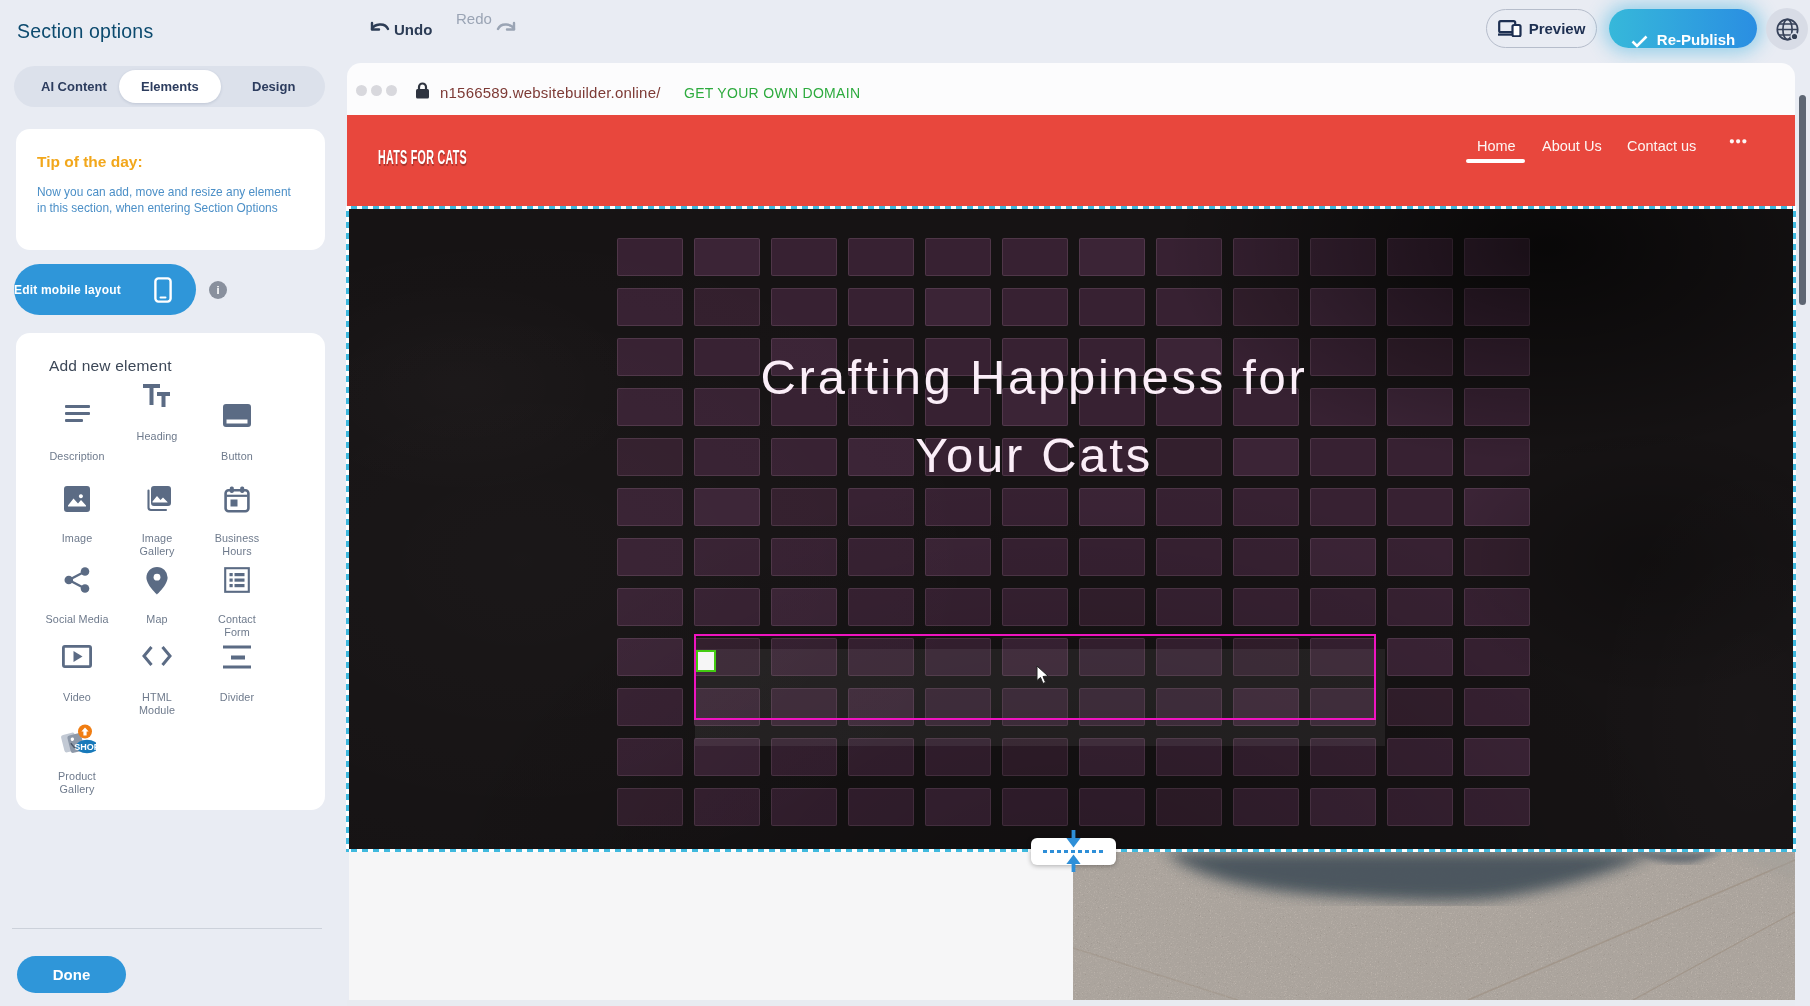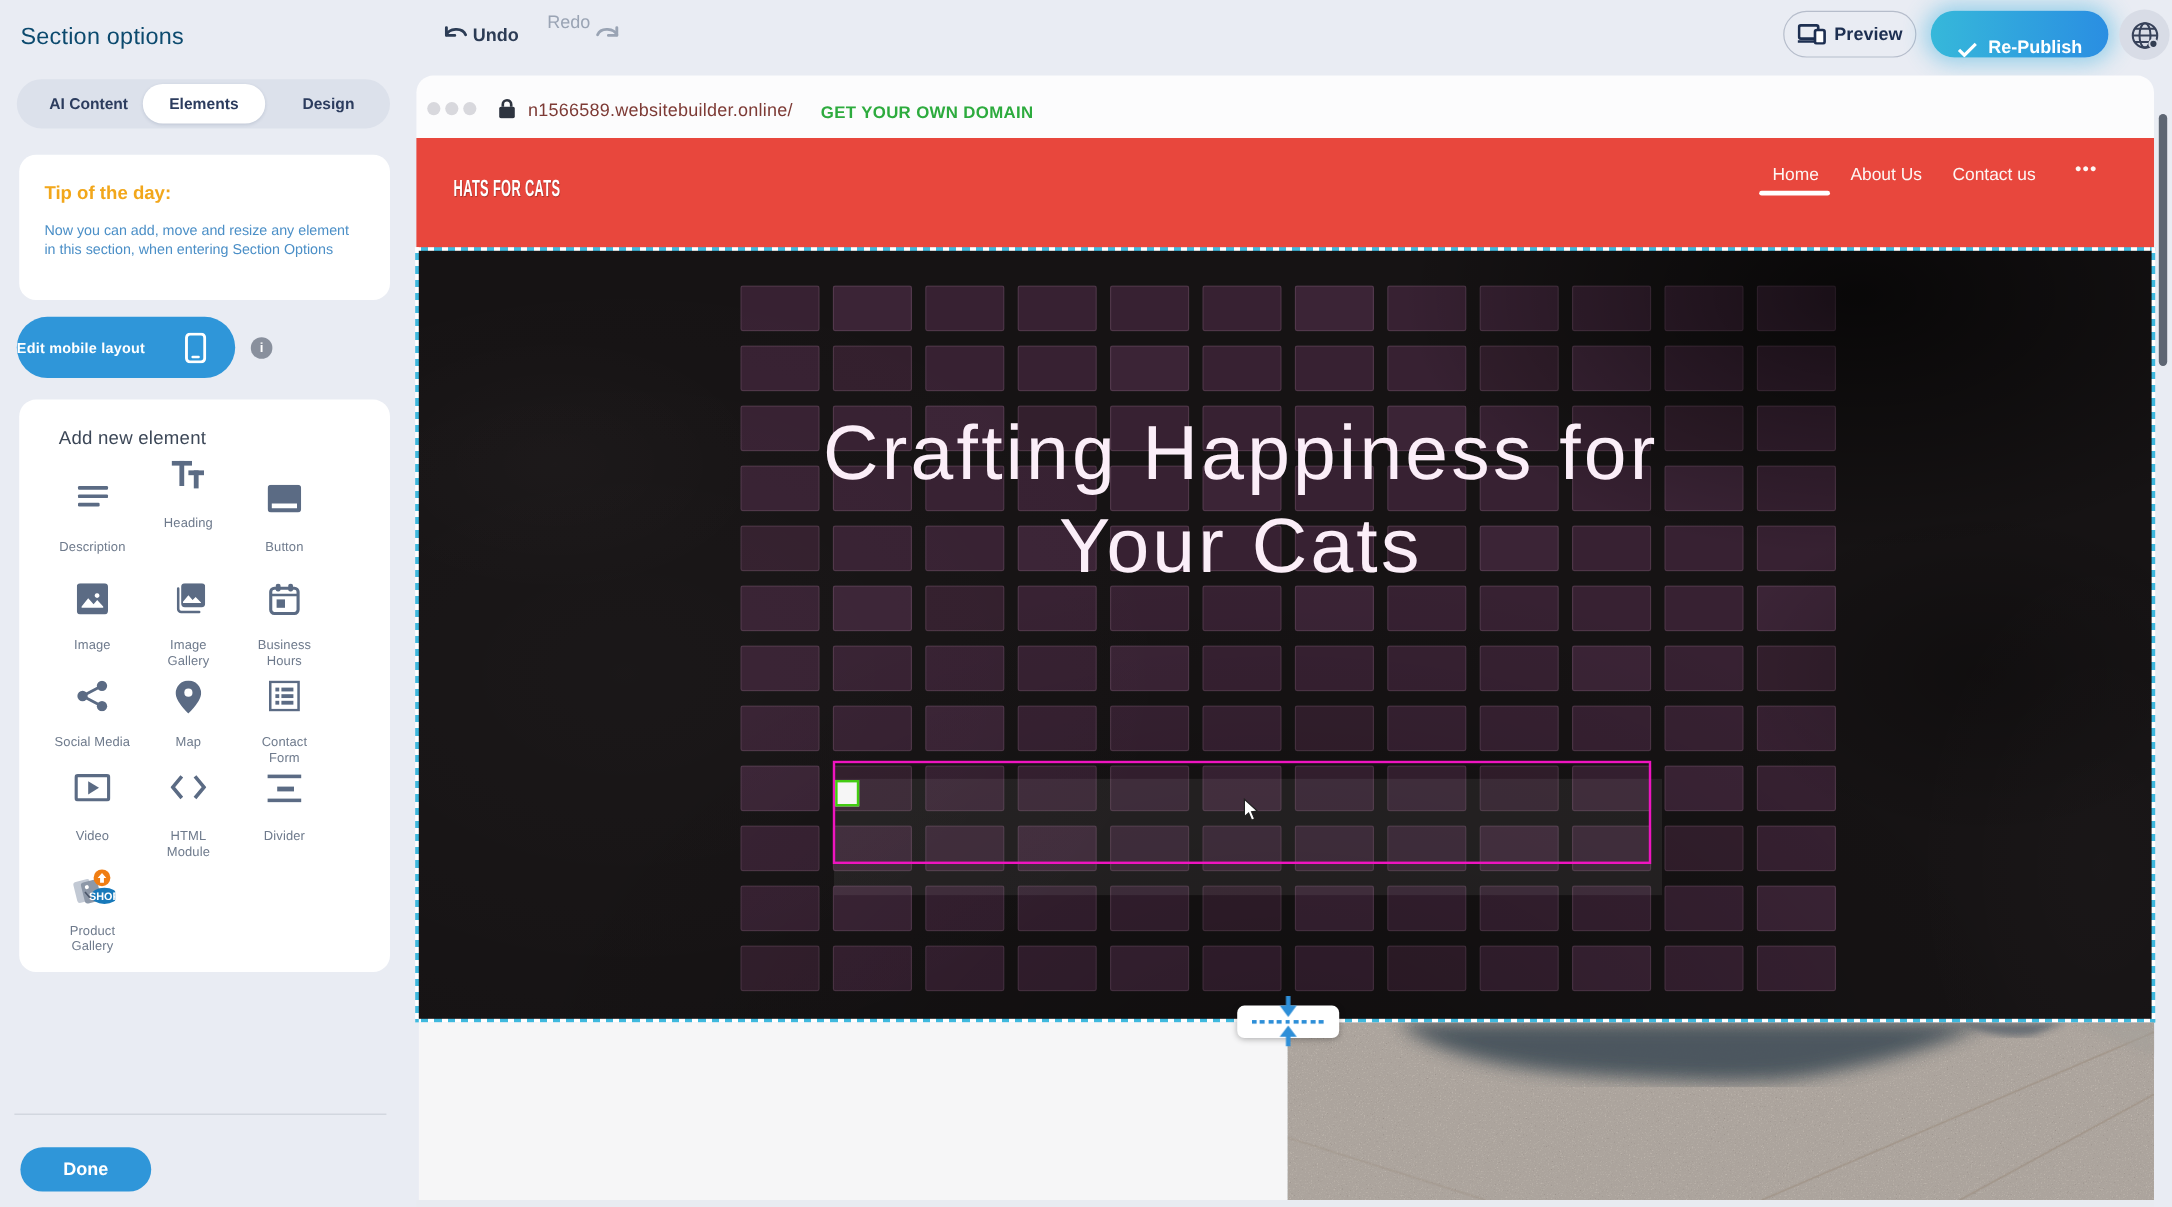--- a/index.html
+++ b/index.html
@@ -25,38 +25,38 @@
 #eltitle{left:49px;top:357px;font-size:15.5px;color:#3c4757;letter-spacing:.2px}
 .cell{position:absolute;width:86px;text-align:center}
 .cell svg{display:inline-block}
 .cell .lb{margin-top:18px;font-size:10.8px;line-height:13px;color:#6e7a8c;letter-spacing:.1px}
 #hr1{left:12px;top:928px;width:310px;height:1px;background:#ccd1da}
 #done{left:17px;top:956px;width:109px;height:37px;border-radius:19px;background:#2f96d9;color:#fff;font-size:15px;font-weight:700;display:flex;align-items:center;justify-content:center}
 
 #chrome{left:347px;top:63px;width:1448px;height:52px;background:#fcfcfd;border-radius:14px 14px 0 0}
 .dot{position:absolute;top:85px;width:11px;height:11px;border-radius:50%;background:#d8d8dd}
 #url{left:440px;top:84px;font-size:15px;letter-spacing:.2px;color:#7d3a35}
-#domain{left:684px;top:85px;font-size:14px;font-weight:700;color:#2dab3e;letter-spacing:.3px}
+#domain{left:684px;top:85px;font-size:14px;font-weight:400;color:#2dab3e;letter-spacing:.3px}
 
 #rhead{left:347px;top:115px;width:1448px;height:92px;background:#e8473d}
 #logo{left:378px;top:146px;font-size:19.5px;font-weight:700;color:#fff;letter-spacing:.5px;transform:scaleX(.55);transform-origin:left;white-space:nowrap;text-shadow:1px 1.5px 1px rgba(0,0,0,.28)}
 .nav{position:absolute;top:138px;font-size:14.5px;color:#fdf6f4;white-space:nowrap}
 #homeline{left:1466px;top:159px;width:59px;height:3.5px;background:#fff;border-radius:2px}
 
 #hero{left:347px;top:207px;width:1448px;height:644px;background:#161314;overflow:hidden}
 #hero .vig{position:absolute;inset:0;background:
  radial-gradient(560px 320px at 83% 6%, rgba(0,0,0,.6), transparent 68%),
  radial-gradient(700px 500px at 12% 55%, rgba(255,245,250,.018), transparent 70%), radial-gradient(260px 160px at 8% 28%, rgba(255,230,240,.02), transparent 70%), radial-gradient(300px 200px at 90% 55%, rgba(0,0,0,.25), transparent 70%), radial-gradient(240px 400px at 97% 80%, rgba(255,235,245,.015), transparent 70%),
  radial-gradient(900px 600px at 50% 110%, rgba(0,0,0,.25), transparent 75%)}
 #tiles{position:absolute;left:270px;top:31px;display:grid;grid-template-columns:repeat(12,66px);grid-template-rows:repeat(12,38px);column-gap:11px;row-gap:12px}
 #tiles i{display:block;background:#372132;border:1px solid rgba(225,185,210,.14);border-radius:2px}
 #tiles i:nth-child(7n){background:#331f2d}
 #tiles i:nth-child(5n+2){background:#3b2436}
 #tiles i:nth-child(11n+4){background:#372132}
-#h1l{left:0;top:131px;width:1374px;text-align:center;font-size:64px;line-height:78px;color:#fbeef8;font-weight:400;letter-spacing:2.7px}
+#h1l{left:0;top:131px;width:1374px;text-align:center;font-size:49px;line-height:78px;color:#fbeef8;font-weight:400;letter-spacing:2.7px}
 #sub{left:0;top:338px;width:1374px;text-align:center;font-size:29px;letter-spacing:.35px;color:#f4e9f2}
 #selov{left:348px;top:442px;width:690px;height:97px;background:rgba(255,255,255,.065)}
 #pink{left:347px;top:427px;width:682px;height:86px;border:2px solid #ef14c0}
 #handle{left:349px;top:443px;width:20px;height:22px;background:#f6f6f6;border:2.5px solid #43cb12}
 #btext{left:1px;top:447px;width:1374px;text-align:center;font-size:17px;line-height:22px;letter-spacing:-0.35px;color:#f0eeee}
 
 .dashh{position:absolute;height:3px;background:repeating-linear-gradient(90deg,#fff 0 5px,#3fb9de 5px 11px)}
 .dashv{position:absolute;width:3px;background:repeating-linear-gradient(180deg,#fff 0 5px,#3fb9de 5px 11px)}
 
 #wsec{left:349px;top:852px;width:724px;height:148px;background:#f6f6f7}

